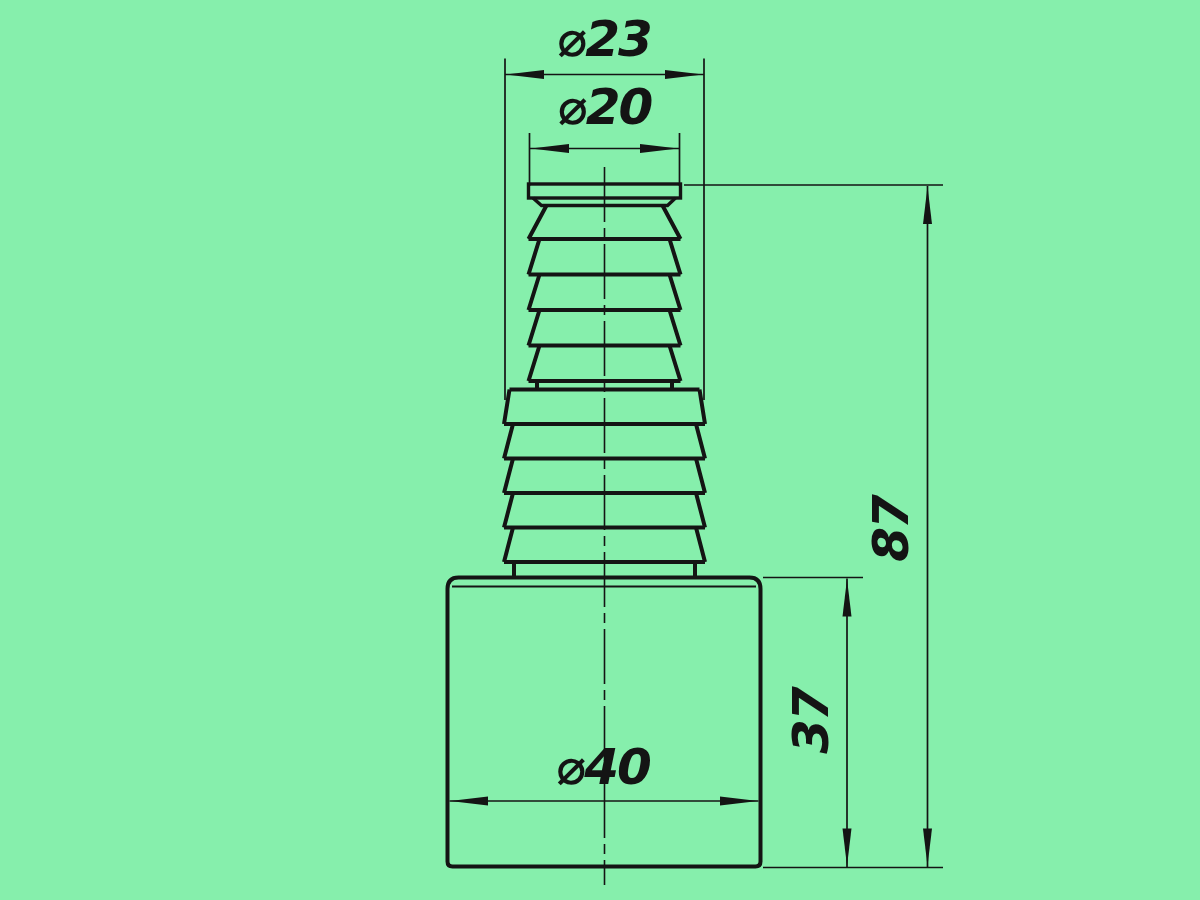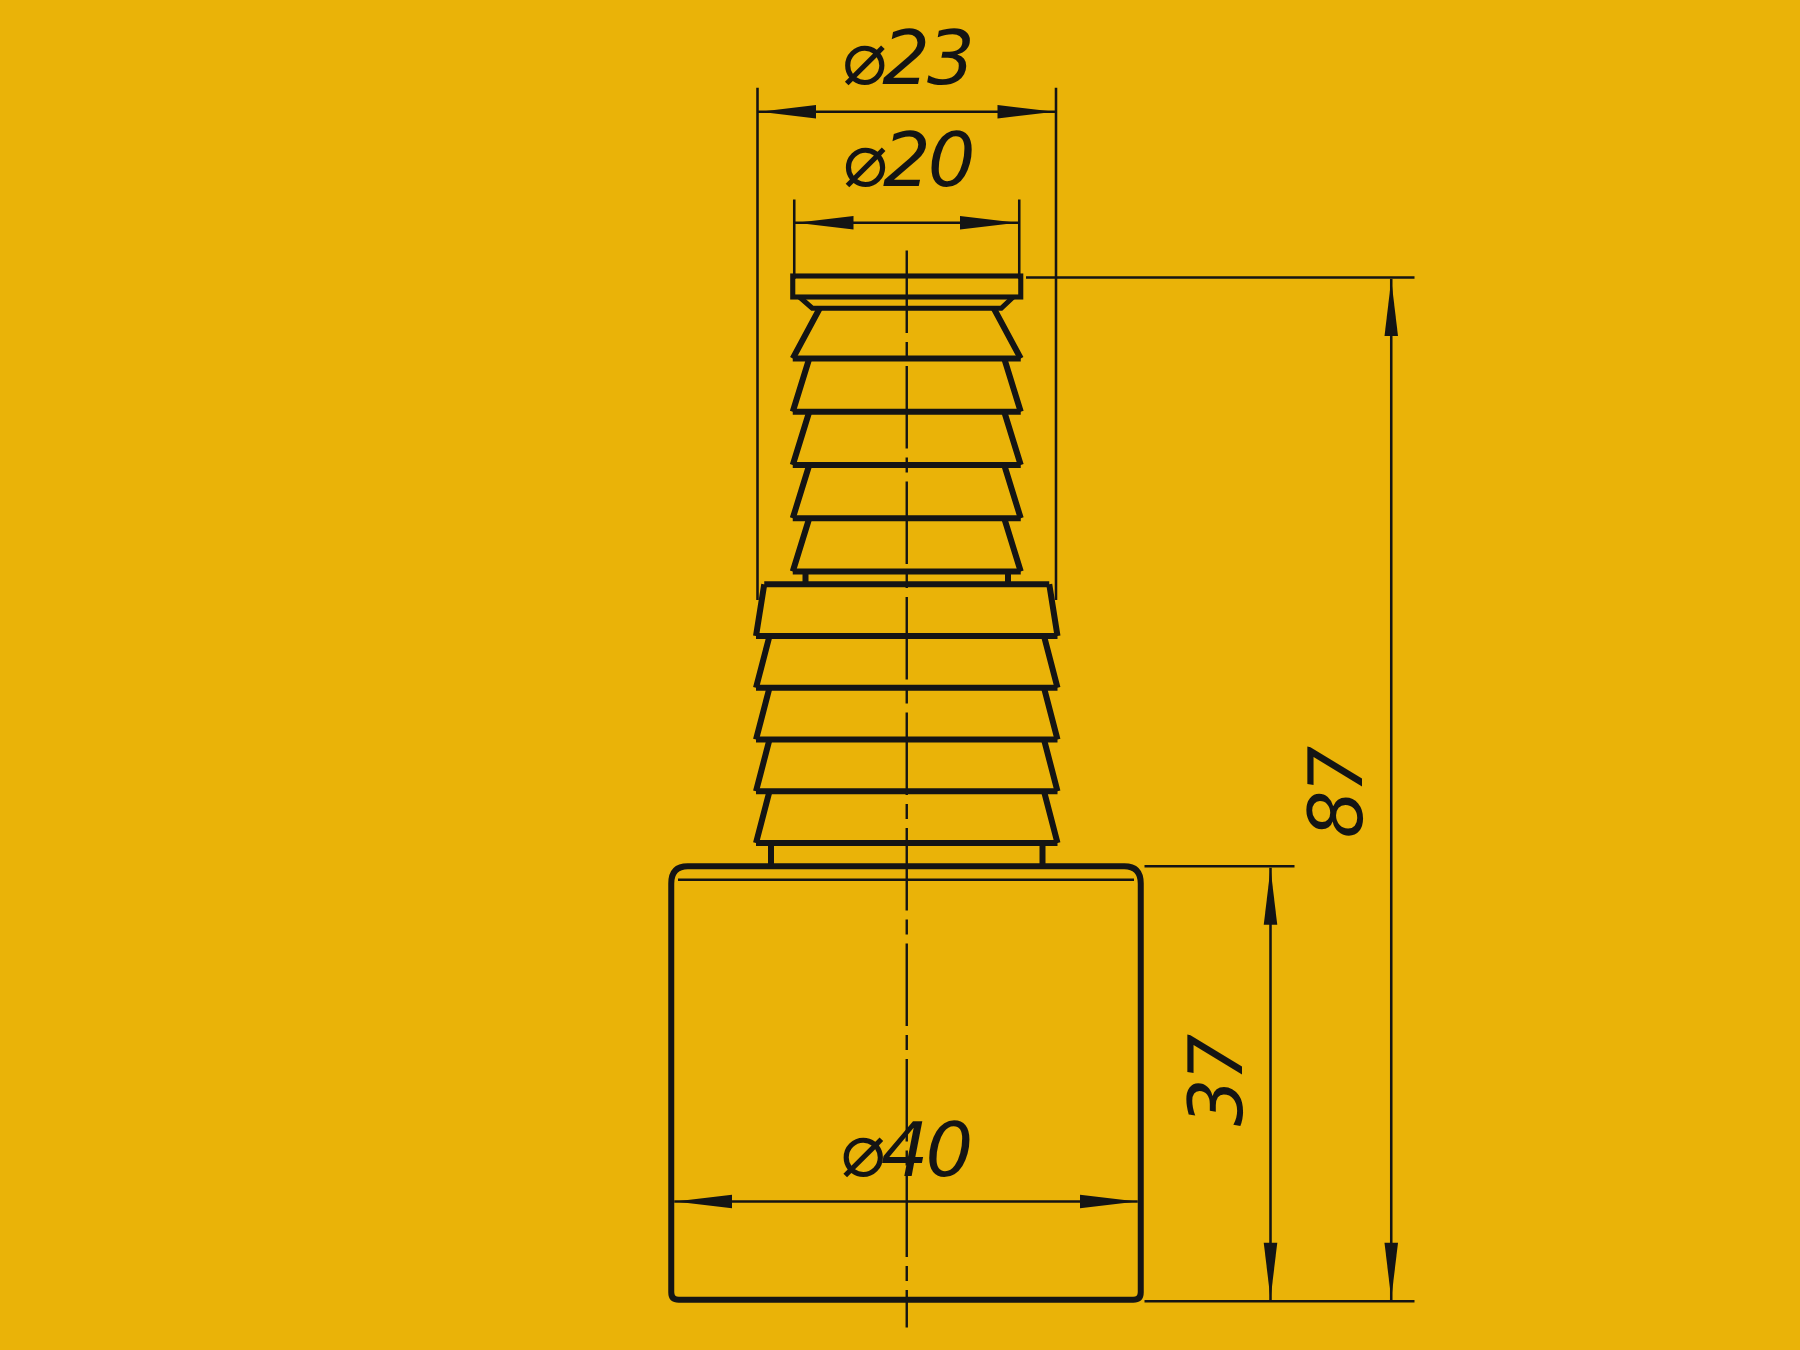--- a/index.html
+++ b/index.html
@@ -1,18 +1,19 @@
 <!DOCTYPE html>
 <html><head>
 <meta charset="utf-8">
 <style>
   html,body{margin:0;padding:0;background:#e8e8e8;}
   .sheet{
-    width:1200px;height:900px;background:#eab308;position:relative;overflow:hidden;
+    width:1200px;height:900px;background:#86efac;position:relative;overflow:hidden;
     font-family:"DejaVu Sans", sans-serif;
+    font-weight:bold;
   }
   svg{display:block;width:1200px;height:900px;}
   
   .obj{stroke:#141414;stroke-width:4;fill:none;stroke-linejoin:round;stroke-linecap:butt;}
   .obj-med{stroke:#141414;stroke-width:3.4;fill:none;stroke-linejoin:miter;}
   .thin{stroke:#141414;stroke-width:1.8;fill:none;}
   .cl{stroke:#141414;stroke-width:1.6;fill:none;stroke-dasharray:55 6 10 6;}
   .dimline{stroke:#141414;stroke-width:1.7;fill:none;}
   .extline{stroke:#141414;stroke-width:1.7;fill:none;}
   .arrow{fill:#141414;stroke:none;}

